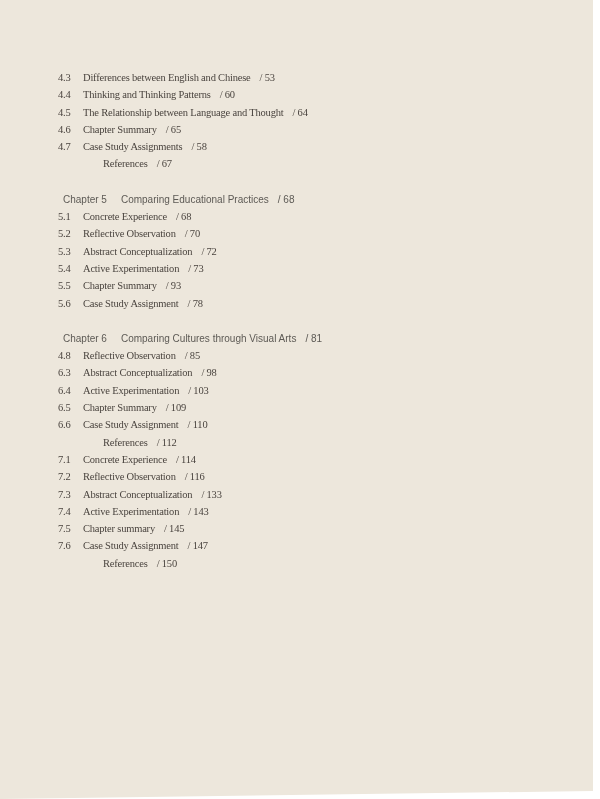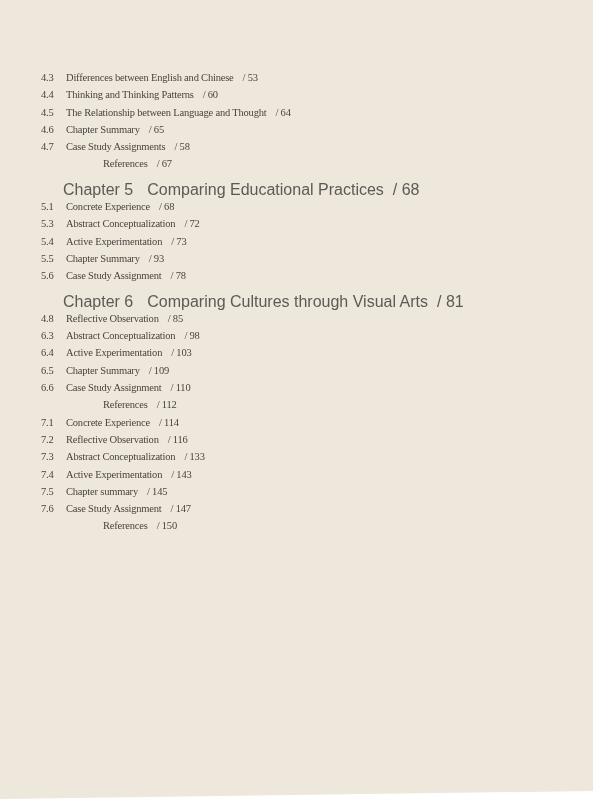--- a/index.html
+++ b/index.html
@@ -31,31 +31,31 @@
     font-family: "Liberation Serif", "DejaVu Serif", serif;
   }
   .row {
     height: 17.3px;
     line-height: 17.3px;
     white-space: nowrap;
     font-size: 10.5px;
     letter-spacing: -0.2px;
     color: #4a443f;
   }
-  .row.item { padding-left: 41px; }
+  .row.item { padding-left: 58px; }
   .row.item .num {
     display: inline-block;
     width: 25px;
   }
   .row.refs { padding-left: 103px; }
   .row.chapter {
     padding-left: 63px;
-    margin-top: 8px;
+    margin-top: 18px;
     font-family: "Liberation Sans", "DejaVu Sans", sans-serif;
-    font-size: 16px;
+    font-size: 10px;
     letter-spacing: 0;
     color: #5d5a55;
   }
   .row.chapter .ch-title { margin-left: 14px; }
   .page { margin-left: 9px; }
 </style>
 </head>
 <body>
 
 <div class="canvas">
@@ -67,20 +67,21 @@
         <div class="row item"><span class="num">4.4</span><span>Thinking and Thinking Patterns</span><span class="page">/ 60</span></div>
         <div class="row item"><span class="num">4.5</span><span>The Relationship between Language and Thought</span><span class="page">/ 64</span></div>
         <div class="row item"><span class="num">4.6</span><span>Chapter Summary</span><span class="page">/ 65</span></div>
         <div class="row item"><span class="num">4.7</span><span>Case Study Assignments</span><span class="page">/ 58</span></div>
         <div class="row refs"><span>References</span><span class="page">/ 67</span></div>
       </section>
 
       <section>
         <div class="row chapter"><span>Chapter 5</span><span class="ch-title">Comparing Educational Practices</span><span class="page">/ 68</span></div>
         <div class="row item"><span class="num">5.1</span><span>Concrete Experience</span><span class="page">/ 68</span></div>
+        <div class="row item"><span class="num">5.2</span><span>Reflective Observation</span><span class="page">/ 70</span></div>
         <div class="row item"><span class="num">5.3</span><span>Abstract Conceptualization</span><span class="page">/ 72</span></div>
         <div class="row item"><span class="num">5.4</span><span>Active Experimentation</span><span class="page">/ 73</span></div>
         <div class="row item"><span class="num">5.5</span><span>Chapter Summary</span><span class="page">/ 93</span></div>
         <div class="row item"><span class="num">5.6</span><span>Case Study Assignment</span><span class="page">/ 78</span></div>
       </section>
 
       <section>
         <div class="row chapter"><span>Chapter 6</span><span class="ch-title">Comparing Cultures through Visual Arts</span><span class="page">/ 81</span></div>
         <div class="row item"><span class="num">4.8</span><span>Reflective Observation</span><span class="page">/ 85</span></div>
         <div class="row item"><span class="num">6.3</span><span>Abstract Conceptualization</span><span class="page">/ 98</span></div>

